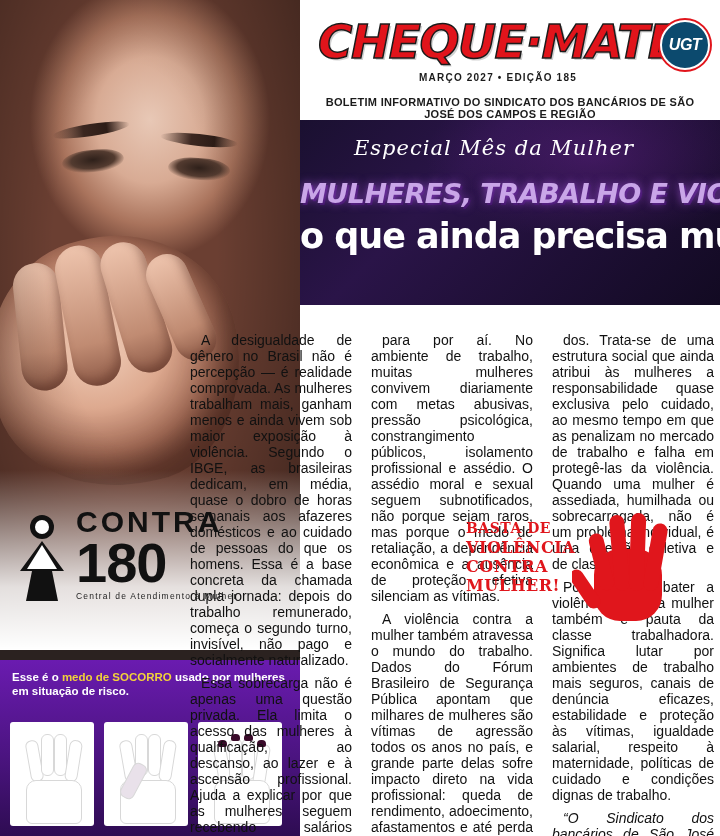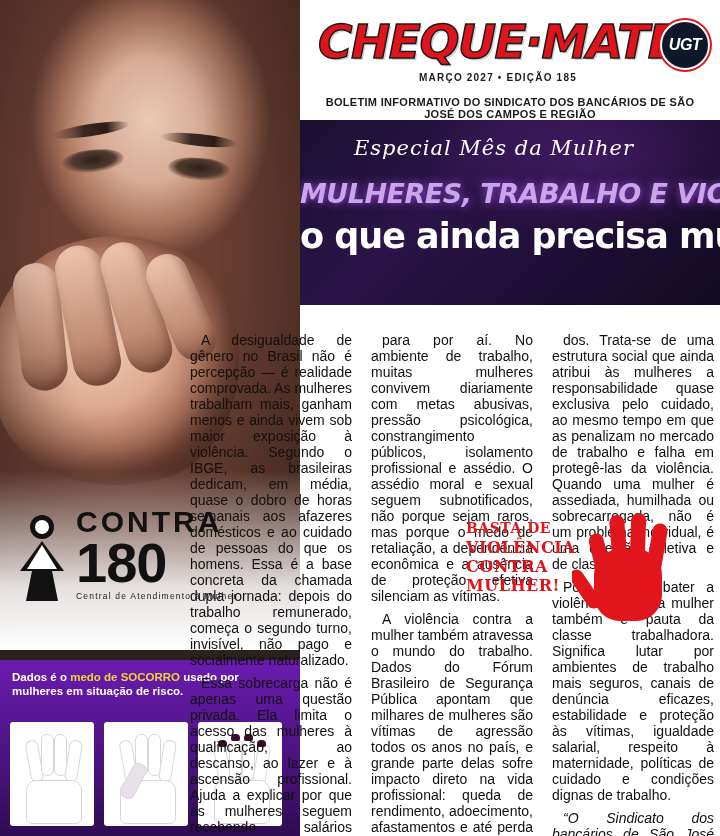--- a/index.html
+++ b/index.html
@@ -85,21 +85,21 @@
     position:absolute;left:18px;top:16px;width:348px;height:52px;
     font-family:"DejaVu Sans", sans-serif;
     font-size:47px;font-weight:800;font-style:italic;letter-spacing:-1.5px;
     color:#e1141b;
     -webkit-text-stroke:1.5px #1b1b1b;
     line-height:52px;white-space:nowrap;
     text-shadow:2px 2px 0 rgba(0,0,0,.18);
   }
   .ugt{
     position:absolute;right:10px;top:20px;width:46px;height:46px;border-radius:50%;
-    background:#0f172a;color:#fff;border:2px solid #fff;
+    background:#0c4a6e;color:#fff;border:2px solid #fff;
     box-shadow:0 0 0 2px #e1141b;
     display:flex;align-items:center;justify-content:center;
     font-size:16px;font-weight:800;font-style:italic;letter-spacing:-.5px;
   }
   .issue{position:absolute;left:18px;top:72px;width:360px;text-align:center;
          font-size:10px;font-weight:700;letter-spacing:1.2px;color:#1b1b1b;}
   .bulletin{position:absolute;left:10px;top:96px;width:400px;text-align:center;
             font-size:11px;font-weight:700;letter-spacing:.3px;color:#1b1b1b;}
 
   
@@ -190,21 +190,21 @@
     </div>
     <div class="ligue-txt">
       <div class="ligue-180-top">CONTRA</div>
       <div class="ligue-180-big">180</div>
       <div class="ligue-sub">Central de Atendimento à Mulher</div>
     </div>
   </div>
 
   <div class="socorro">
     <div class="socorro-head">
-      <span>Dados é o </span><b>medo de SOCORRO</b><span> usado por mulheres em situação de  risco.</span>
+      <span>Esse é o </span><b>medo de SOCORRO</b><span> usado por mulheres em situação de  risco.</span>
     </div>
     <div class="signs">
       <div class="sign">
         <div class="sfinger" style="left:18px;top:18px;transform:rotate(-10deg);"></div>
         <div class="sfinger" style="left:31px;top:12px;"></div>
         <div class="sfinger" style="left:44px;top:12px;"></div>
         <div class="sfinger" style="left:57px;top:18px;transform:rotate(9deg);"></div>
         <div class="pbase"></div>
       </div>
       <div class="sign">

